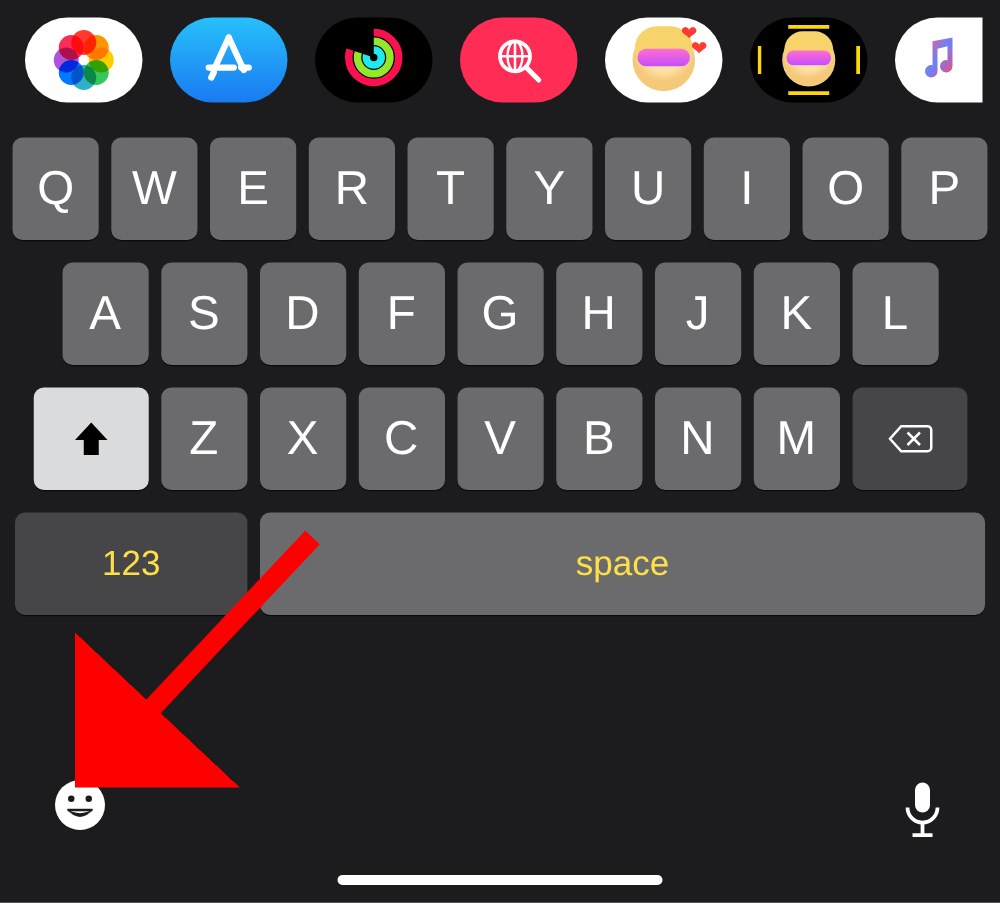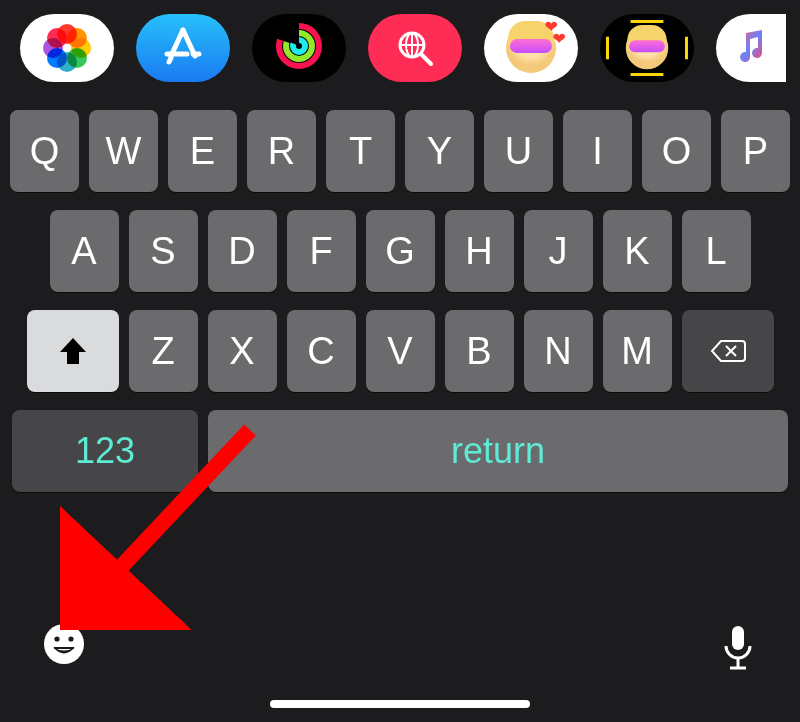--- a/index.html
+++ b/index.html
@@ -88,24 +88,24 @@
   .row3 .key{ max-width:69px; }
   .key.shift, .key.backspace {
     background:#464648; max-width:92px; flex:1.3;
   }
   .key.shift { background:#dadbdd; }
   .key.shift svg{ width:34px; height:34px; fill:#000; }
   .key.backspace svg{ width:40px; height:40px; stroke:#fff; fill:none; stroke-width:2;}
 
   .kb-bottom { display:flex; gap:10px; padding:0 2px; }
   .fn-key{
-    background:#464648; color:#5eead4;
+    background:#464648; color:#fde047;
     height:82px; border-radius:8px;
     display:flex;align-items:center;justify-content:center;
-    font-size:36px; box-shadow:0 1px 0 rgba(0,0,0,.6);
+    font-size:28px; box-shadow:0 1px 0 rgba(0,0,0,.6);
   }
   .fn-123{ width:186px; }
   .fn-space{ flex:1; background:#6b6b6d; }
   .fn-return{ width:186px; }
 
   
   .footer{
     position:absolute; left:0; right:0; bottom:0; height:118px;
   }
   .emoji-btn{
@@ -263,21 +263,21 @@
       <svg viewBox="0 0 40 40">
         <path d="M13 10 H34 a3 3 0 0 1 3 3 V27 a3 3 0 0 1 -3 3 H13 L4 20 Z"></path>
         <line x1="18" y1="15" x2="28" y2="25"></line>
           <line x1="28" y1="15" x2="18" y2="25"></line>
       </svg>
     </div>
   </div>
 
   <div class="kb-bottom">
     <div class="fn-key fn-123">123</div>
-    <div class="fn-key fn-space">return</div>
+    <div class="fn-key fn-space">space</div>
   </div>
 </div>
 
 <div class="footer">
   <div class="emoji-btn">
     <svg viewBox="0 0 44 44">
       <circle cx="22" cy="22" r="20"></circle>
       <circle cx="15" cy="17" r="2.6" fill="#1c1c1e"></circle>
       <circle cx="29" cy="17" r="2.6" fill="#1c1c1e"></circle>
       <path d="M11 25 Q22 38 33 25 Q22 32 11 25 Z" fill="#1c1c1e"></path>

